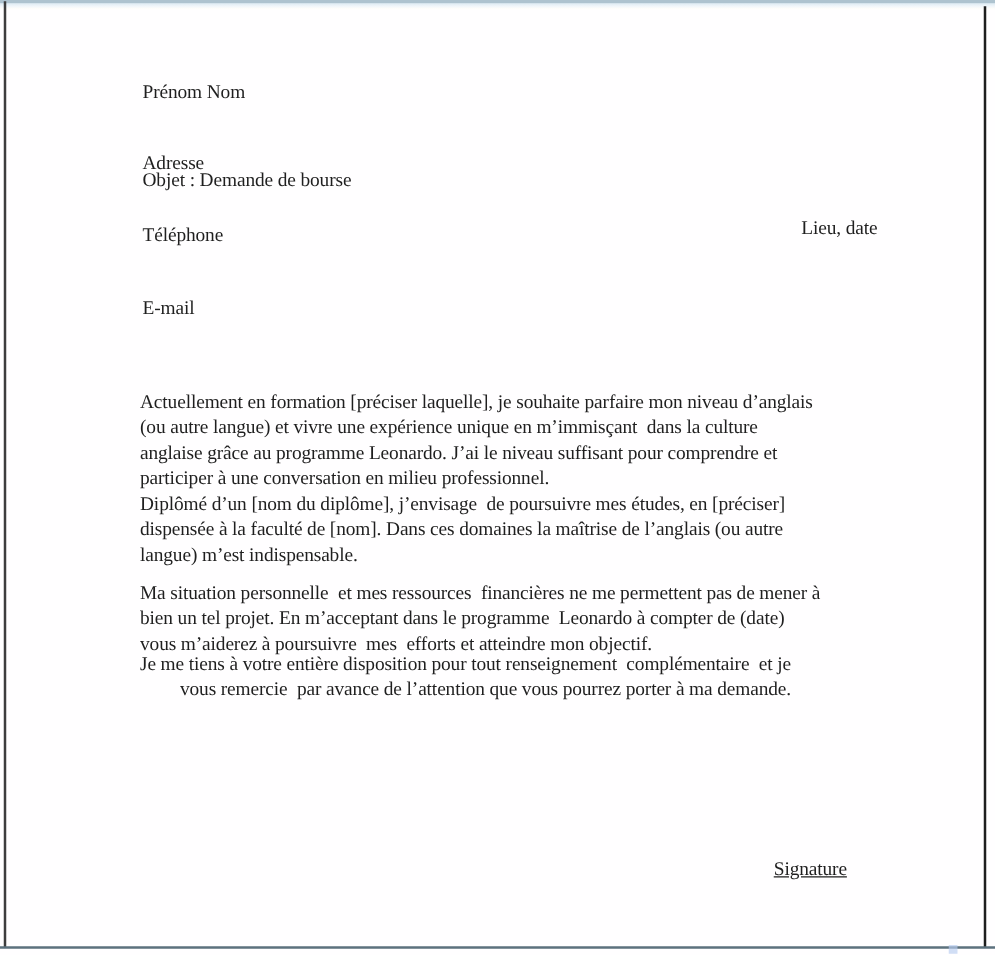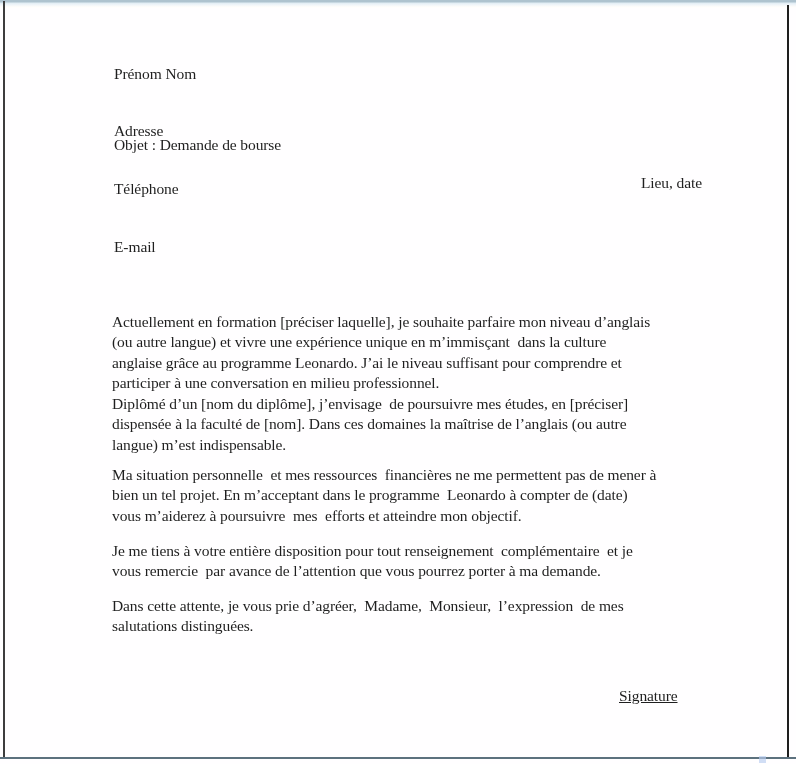--- a/index.html
+++ b/index.html
@@ -38,21 +38,21 @@
 
   .txt { position: absolute; white-space: pre; }
   .sender     { left: 114px; top: 25px;  line-height: 19.3px; }
   .subject    { left: 114px; top: 135px; line-height: 20px; }
   .place-date { left: 617px; top: 173px; line-height: 20px; margin-left: 24px; }
   .salutation { left: 112px; top: 265px; line-height: 20.4px; }
   .para       { left: 112px; line-height: 20.4px; }
   .p0 { top: 300px; margin-top: 12px; }
   .p1 { top: 394px; }
   .p2 { top: 465px; }
-  .p3 { top: 541px; }
+  .p3 { top: 522px; text-align: right; }
   .p4 { top: 596px; }
   .signature  { left: 619px; top: 686px; line-height: 20px; text-decoration: underline; }
 </style>
 </head>
 <body>
 
 <div class="page">
   <div class="border-top"></div>
   <div class="border-left"></div>
   <div class="border-right"></div>
@@ -76,17 +76,15 @@
 anglaise grâce au programme Leonardo. J’ai le niveau suffisant pour comprendre et
 participer à une conversation en milieu professionnel.</div>
   <div class="txt para p2">Ma situation personnelle  et mes ressources  financières ne me permettent pas de mener à
 bien un tel projet. En m’acceptant dans le programme  Leonardo à compter de (date)
 vous m’aiderez à poursuivre  mes  efforts et atteindre mon objectif.</div>
   <div class="txt para p1">Diplômé d’un [nom du diplôme], j’envisage  de poursuivre mes études, en [préciser]
 dispensée à la faculté de [nom]. Dans ces domaines la maîtrise de l’anglais (ou autre
 langue) m’est indispensable.</div>
   <div class="txt para p3">Je me tiens à votre entière disposition pour tout renseignement  complémentaire  et je
 vous remercie  par avance de l’attention que vous pourrez porter à ma demande.</div>
-  <div class="txt para p4">Dans cette attente, je vous prie d’agréer,  Madame,  Monsieur,  l’expression  de mes
-salutations distinguées.</div>
 
   <div class="txt signature">Signature</div>
 </div>
 
 </body></html>

